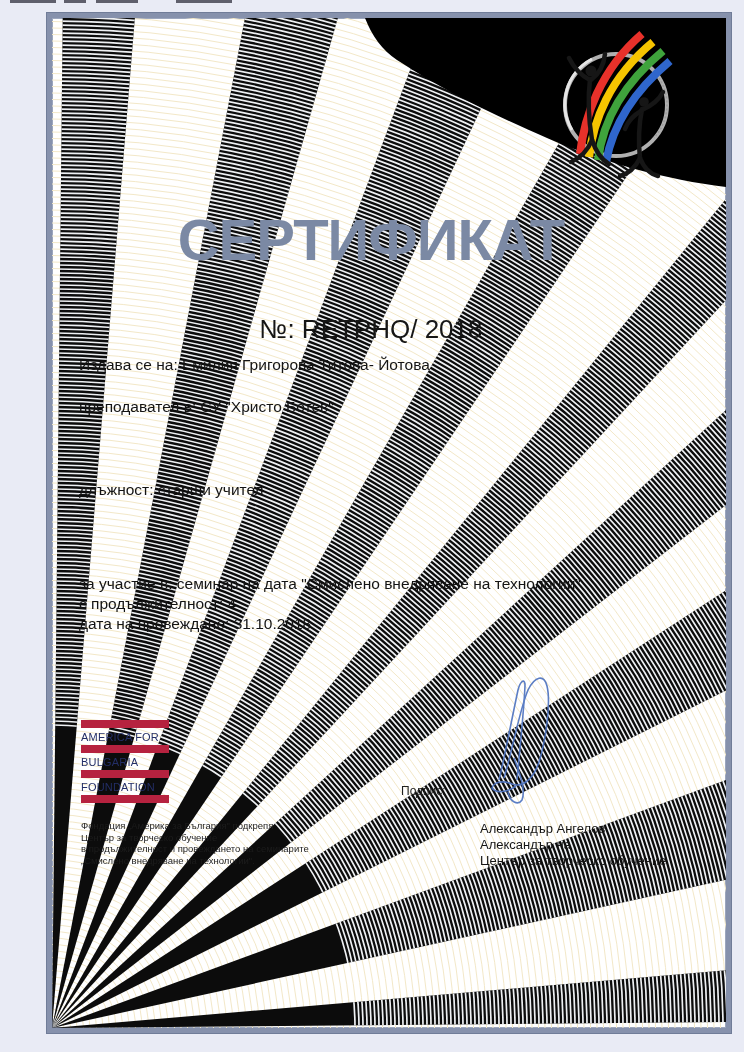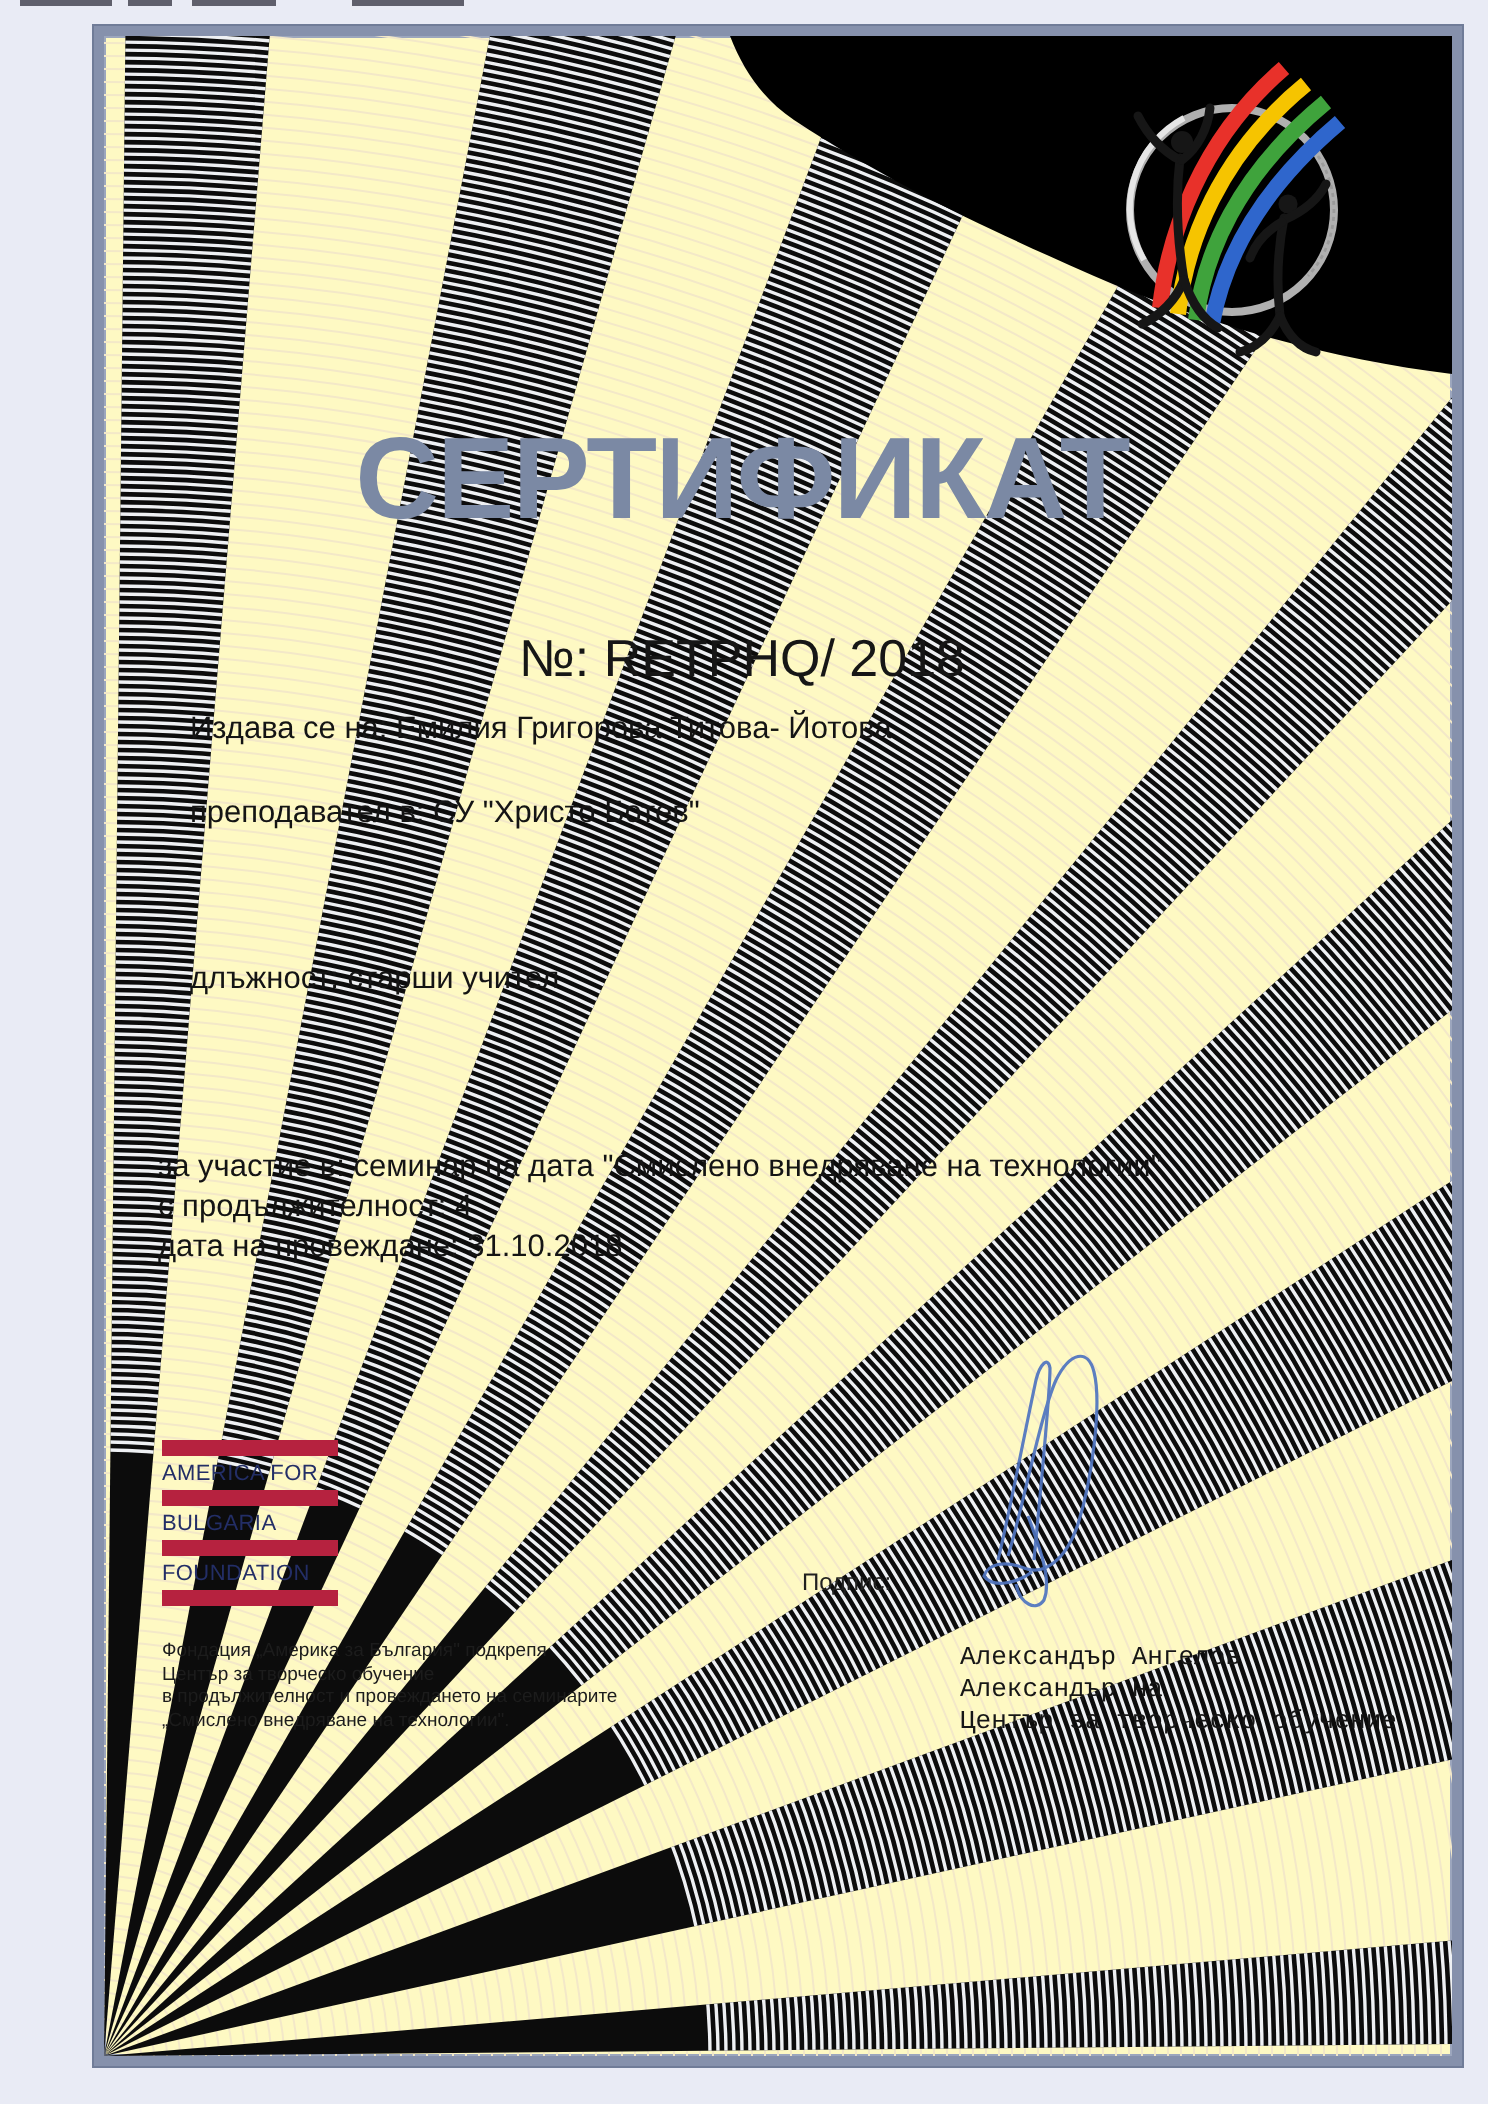--- a/index.html
+++ b/index.html
@@ -8,42 +8,42 @@
     background:#e9ebf5;
     font-family:"Liberation Sans","DejaVu Sans",sans-serif;
     position:relative;overflow:hidden;
   }
   .artifact{position:absolute;top:0;height:3px;background:#474753;opacity:.85;}
   .cert-frame{
     position:absolute;left:47px;top:13px;
     width:674px;height:1010px;
     border:5px solid #8691ac;
     box-shadow:0 0 0 1px #707c98, inset 0 0 0 1px #9ca6bd;
-    background:#fef9c3;
+    background:#ffffff;
   }
   .cert-inner{position:relative;width:674px;height:1010px;overflow:hidden;}
   #bg-svg{position:absolute;left:0;top:0;display:block;}
   .layer{position:absolute;left:0;top:0;width:674px;height:1010px;}
   .title{
     position:absolute;left:0;top:188px;width:638px;
     text-align:center;font-size:58px;font-weight:bold;letter-spacing:-1px;
     color:#7b89a4;
   }
   .numline{
     position:absolute;left:0;top:296px;width:638px;
     text-align:center;font-size:26px;color:#161616;
   }
-  .fline{position:absolute;left:27px;font-size:15.5px;color:#141414;margin-left:16px;}
+  .fline{position:absolute;left:27px;font-size:15.5px;color:#141414;}
   .partblock{position:absolute;left:27px;top:556px;font-size:15.5px;line-height:20px;color:#141414;}
   .afb{position:absolute;left:29px;top:702px;width:88px;}
   .afb .bar{height:8px;background:#b6223f;}
   .afb .txt{height:17px;display:flex;align-items:center;
     font-size:11px;font-weight:normal;letter-spacing:.2px;color:#232e66;text-align:center;}
   .podpis{position:absolute;left:349px;top:766px;font-size:12px;color:#20201f;}
-  .signer{position:absolute;left:428px;top:803px;font-size:13px;line-height:16px;color:#161616;font-family:Liberation Mono, monospace;}
+  .signer{position:absolute;left:428px;top:803px;font-size:13px;line-height:16px;color:#161616;}
   .footnote{position:absolute;left:29px;top:802px;font-size:9.5px;line-height:11.6px;color:#1c1c1c;}
 </style>
 </head>
 <body>
 
 <div>
   <div class="artifact" style="left:10px;width:46px;"></div>
   <div class="artifact" style="left:64px;width:22px;"></div>
   <div class="artifact" style="left:96px;width:42px;"></div>
   <div class="artifact" style="left:176px;width:56px;"></div>

